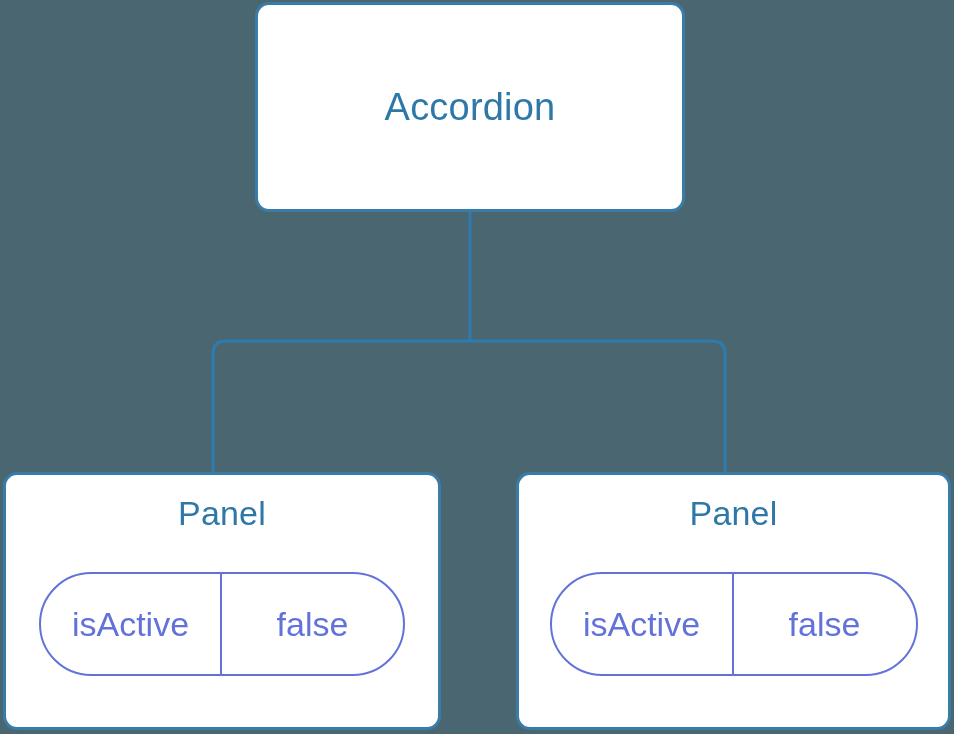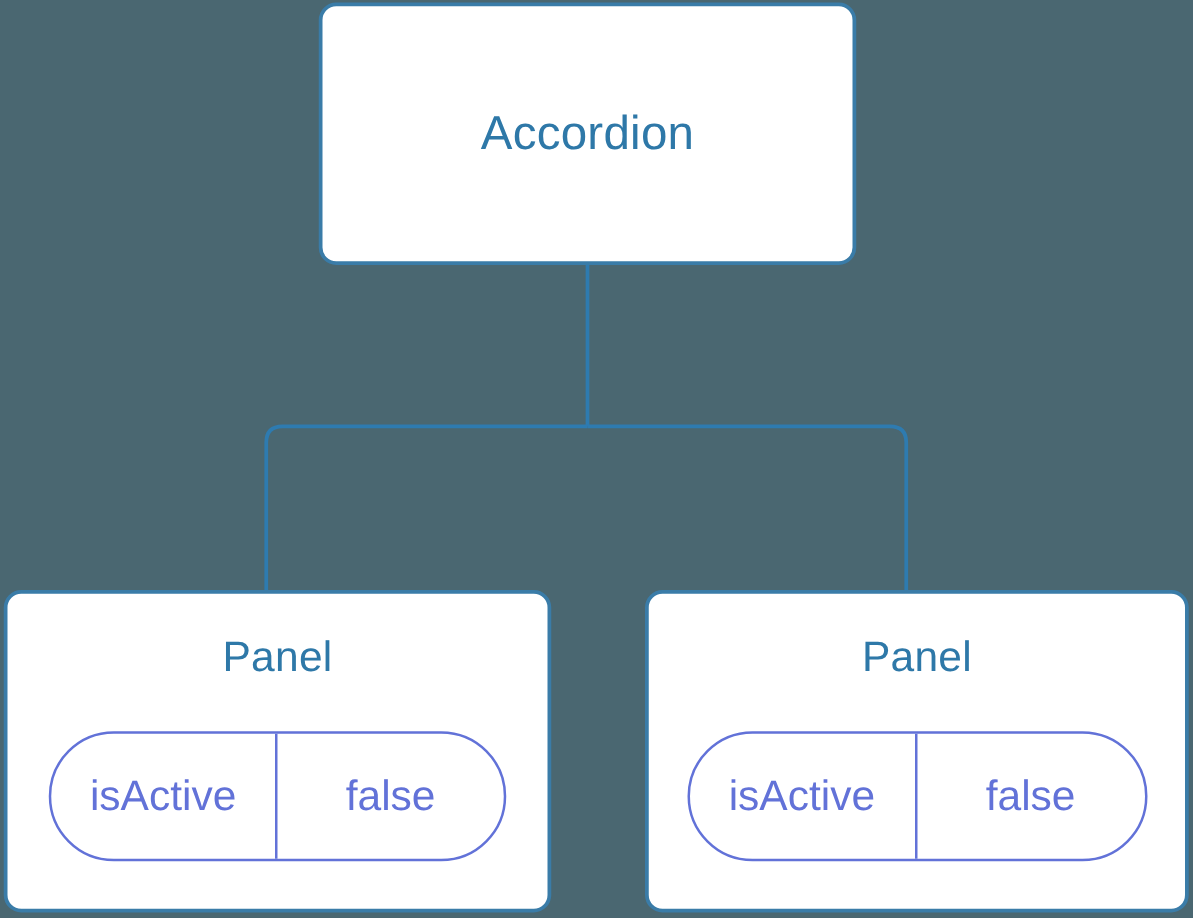--- a/index.html
+++ b/index.html
@@ -72,21 +72,21 @@
     color: #2e78a8;
     font-size: 38px;
     font-weight: 400;
     line-height: 1;
     letter-spacing: 0.2px;
     white-space: nowrap;
   }
 
   .panel-title {
     font-size: 34px;
-    margin-top: 34px;
+    margin-top: 21px;
   }
 
   
   .state-pill {
     position: relative;
     margin-top: 42px;
     box-sizing: border-box;
     height: 104px;
     border: 2px solid #6272d8;
     border-radius: 52px;

